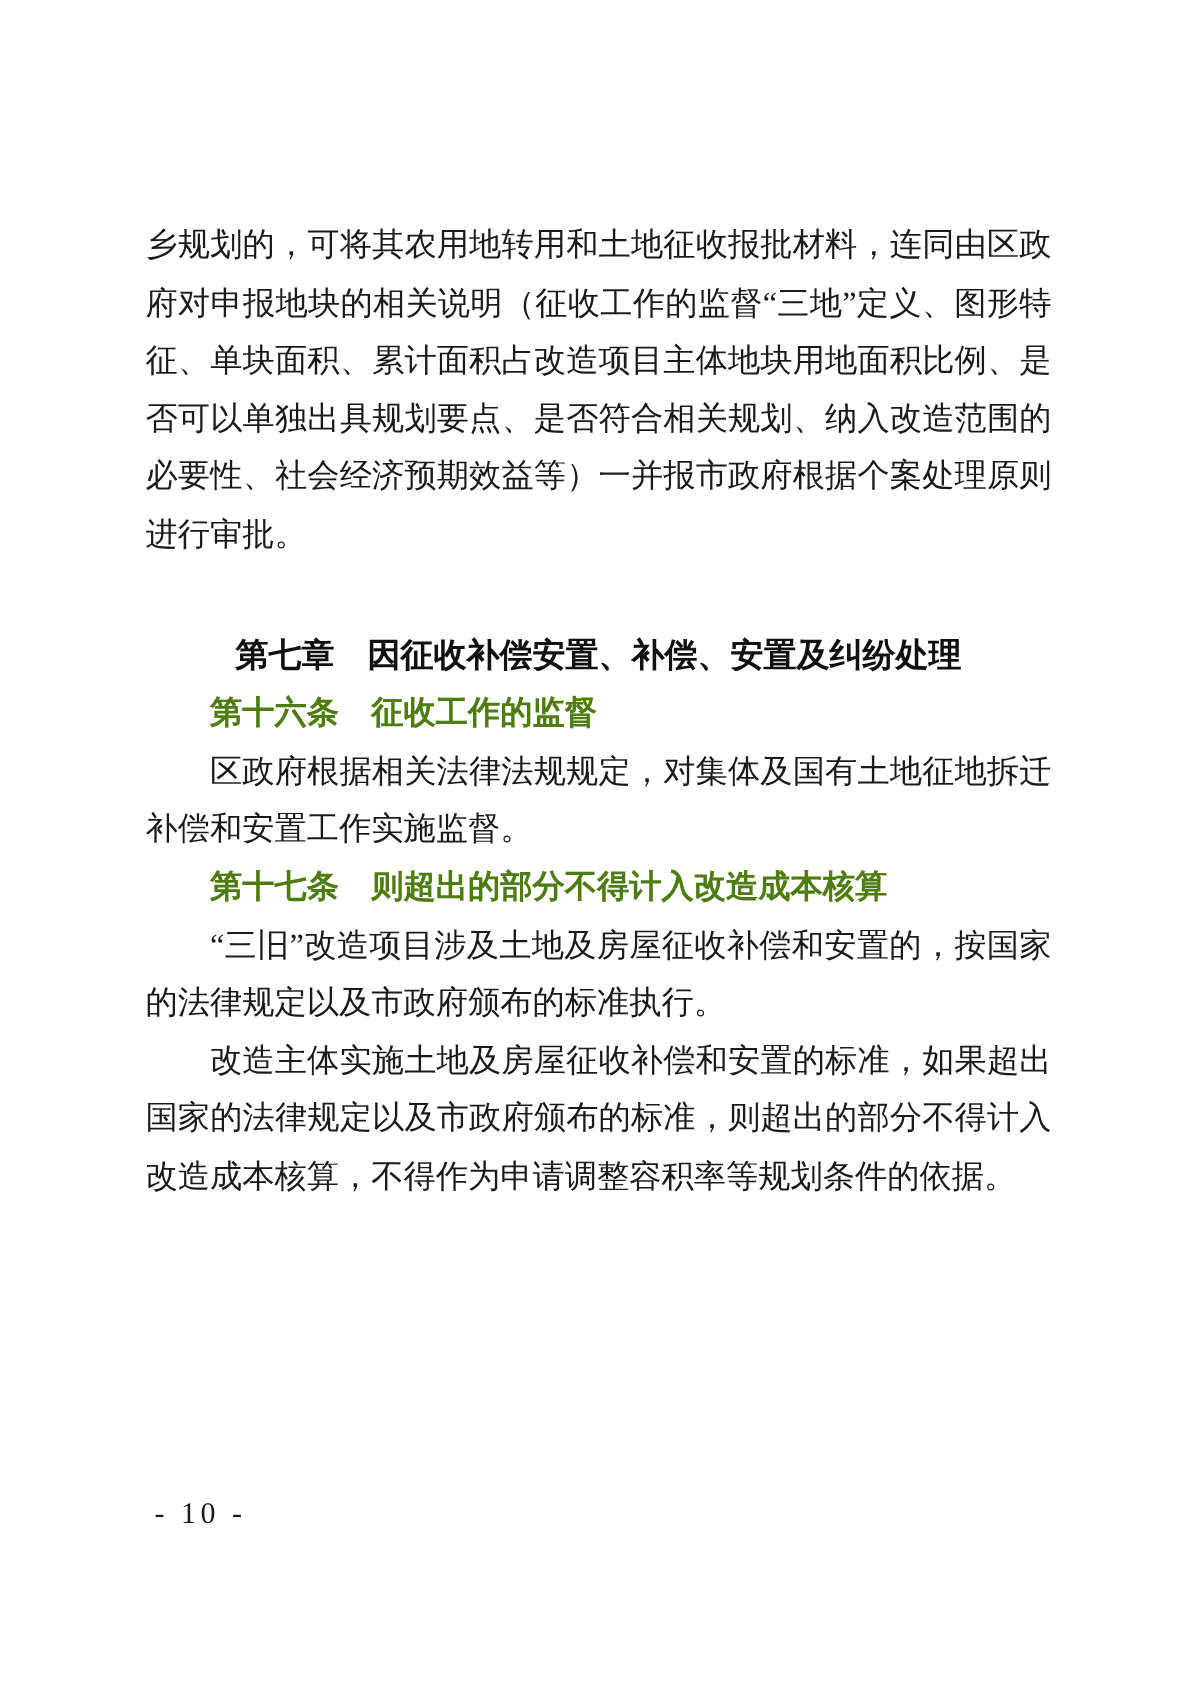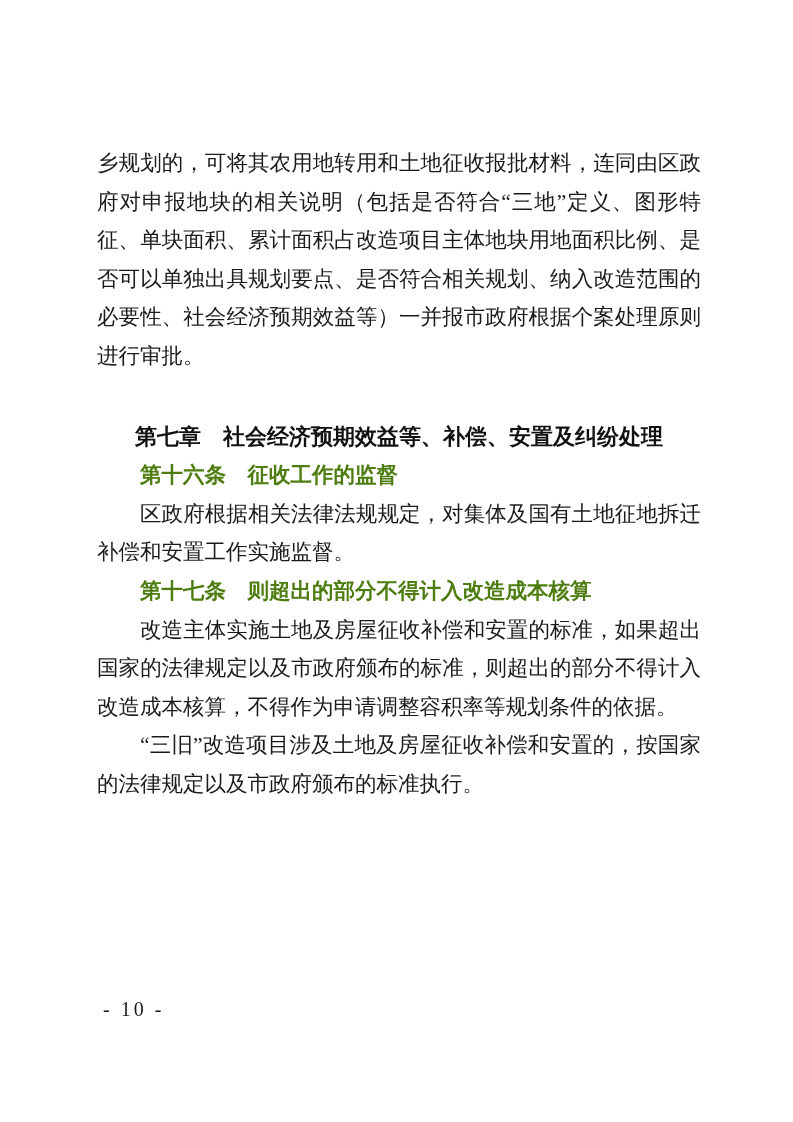--- a/index.html
+++ b/index.html
@@ -63,31 +63,31 @@
     letter-spacing: 3px;
     color: #1a1a1a;
     text-align: right;
   }
 </style>
 </head>
 <body>
 
 <div class="page">
   <main class="content">
-    <p class="body">乡规划的，可将其农用地转用和土地征收报批材料，连同由区政府对申报地块的相关说明（包括是否符合“三地”定义、图形特征、单块面积、累计面积占改造项目主体地块用地面积比例、是否可以单独出具规划要点、是否符合相关规划、纳入改造范围的必要性、社会经济预期效益等）一并报市政府根据个案处理原则进行审批。</p>
+    <p class="body">乡规划的，可将其农用地转用和土地征收报批材料，连同由区政府对申报地块的相关说明（征收工作的监督“三地”定义、图形特征、单块面积、累计面积占改造项目主体地块用地面积比例、是否可以单独出具规划要点、是否符合相关规划、纳入改造范围的必要性、社会经济预期效益等）一并报市政府根据个案处理原则进行审批。</p>
 
-    <h2 class="chapter">第七章　社会经济预期效益等、补偿、安置及纠纷处理</h2>
+    <h2 class="chapter">第七章　因征收补偿安置、补偿、安置及纠纷处理</h2>
 
     <h3 class="article">第十六条　征收工作的监督</h3>
 
     <p class="body indent">区政府根据相关法律法规规定，对集体及国有土地征地拆迁补偿和安置工作实施监督。</p>
 
     <h3 class="article">第十七条　则超出的部分不得计入改造成本核算</h3>
 
+    <p class="body indent">“三旧”改造项目涉及土地及房屋征收补偿和安置的，按国家的法律规定以及市政府颁布的标准执行。</p>
+
     <p class="body indent">改造主体实施土地及房屋征收补偿和安置的标准，如果超出国家的法律规定以及市政府颁布的标准，则超出的部分不得计入改造成本核算，不得作为申请调整容积率等规划条件的依据。</p>
-
-    <p class="body indent">“三旧”改造项目涉及土地及房屋征收补偿和安置的，按国家的法律规定以及市政府颁布的标准执行。</p>
 
 
   </main>
 
   <footer class="pageno">- 10 -</footer>
 </div>
 
 </body></html>

